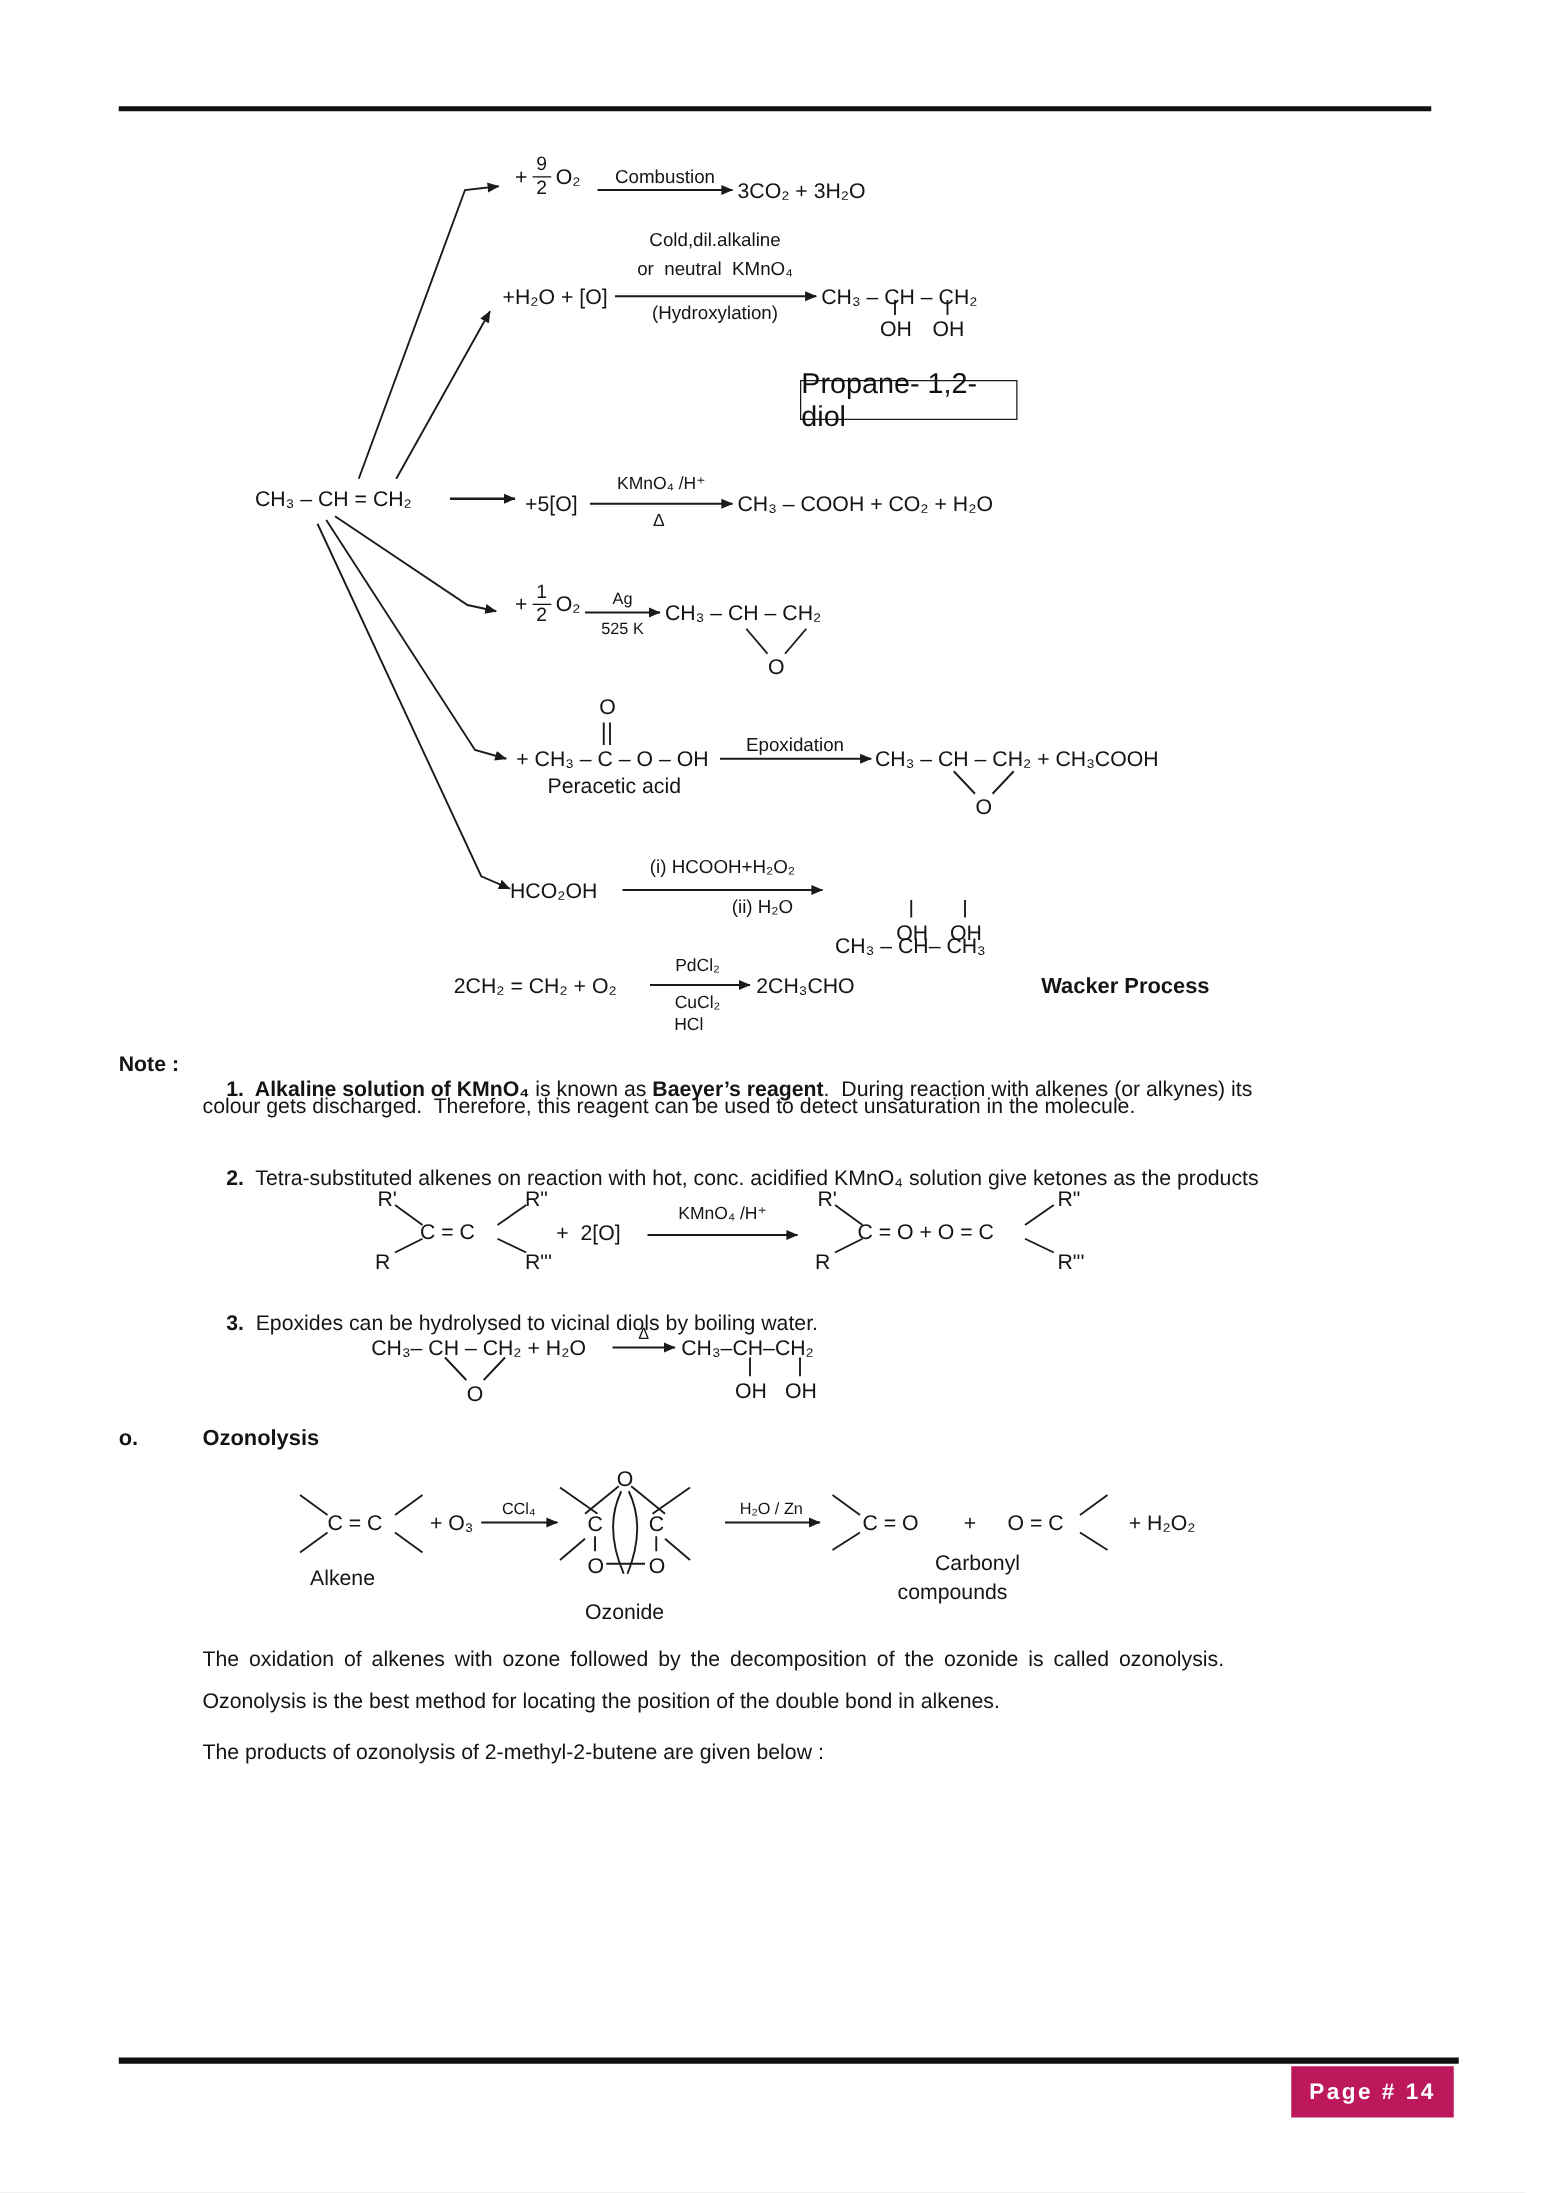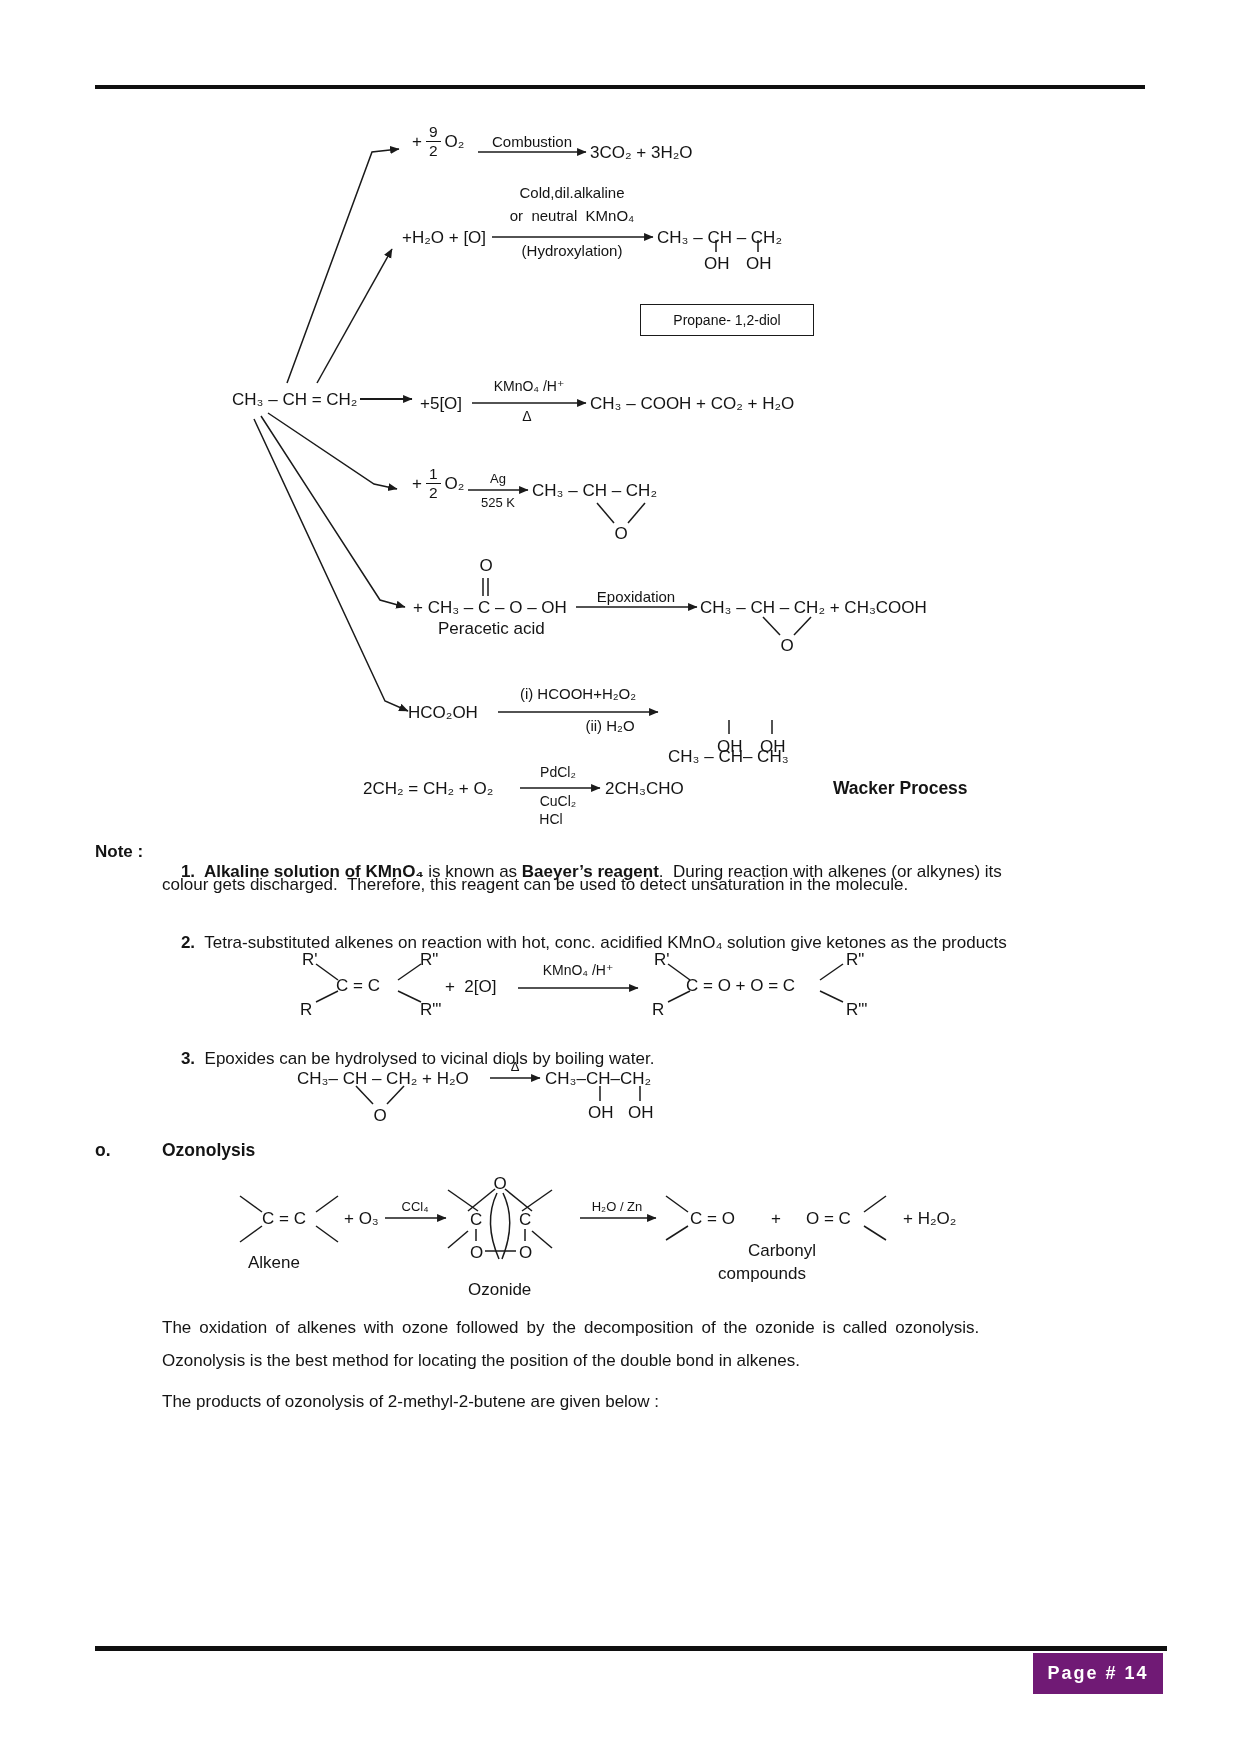--- a/index.html
+++ b/index.html
@@ -10,22 +10,22 @@
   .c{transform:translateX(-50%);}
   .b{font-weight:bold;}
   .s15{font-size:15px;}
   .s14{font-size:14px;}
   .s13{font-size:13px;}
   .rule{position:absolute;background:#101010;}
   .frac-row{display:flex;align-items:center;gap:3px;}
   .frac{display:inline-flex;flex-direction:column;align-items:center;line-height:1.05;font-size:15.5px;margin:0 1px;}
   .frac .num{border-bottom:1.6px solid #111;padding:0 3px 1px;}
   .frac .den{padding-top:1px;}
-  .namebox{position:absolute;border:1.8px solid #1a1a1a;display:flex;align-items:center;justify-content:center;font-size:14px;}
-  .pagebox{position:absolute;background:#701a75;color:#fff;display:flex;align-items:center;justify-content:center;
+  .namebox{position:absolute;border:1.8px solid #1a1a1a;display:flex;align-items:center;justify-content:flex-start;font-size:23px;}
+  .pagebox{position:absolute;background:#be185d;color:#fff;display:flex;align-items:center;justify-content:center;
            font-weight:bold;font-size:18px;letter-spacing:2px;}
   .jus{word-spacing:3.2px;}
 </style>
 </head>
 <body>
 
 <div id="page">
 
   <div class="rule" style="left:95px;top:85px;width:1050px;height:4px;"></div>
   <div class="rule" style="left:95px;top:1646px;width:1072px;height:5px;"></div>
@@ -108,21 +108,21 @@
       <path d="M497,1193 Q483,1222 499,1259"></path>
       <path d="M503,1193 Q517,1222 502,1259"></path>
 
       <path d="M666,1196 L688,1212"></path>
         <path d="M666,1240 L688,1226"></path>
       <path d="M864,1212 L886,1196"></path>
         <path d="M864,1226 L886,1240"></path>
     </g>
   </svg>
 
-  <div class="t" style="left:232px;top:390px;">CH₃ – CH = CH₂</div>
+  <div class="t" style="left:204px;top:390px;">CH₃ – CH = CH₂</div>
 
   <div class="t frac-row" style="left:412px;top:124px;">
     <span>+</span>
     <span class="frac">
       <span class="num">9</span>
       <span class="den">2</span>
     </span>
     <span>O₂</span>
   </div>
   <div class="t c s15" style="left:532px;top:133px;">Combustion</div>

